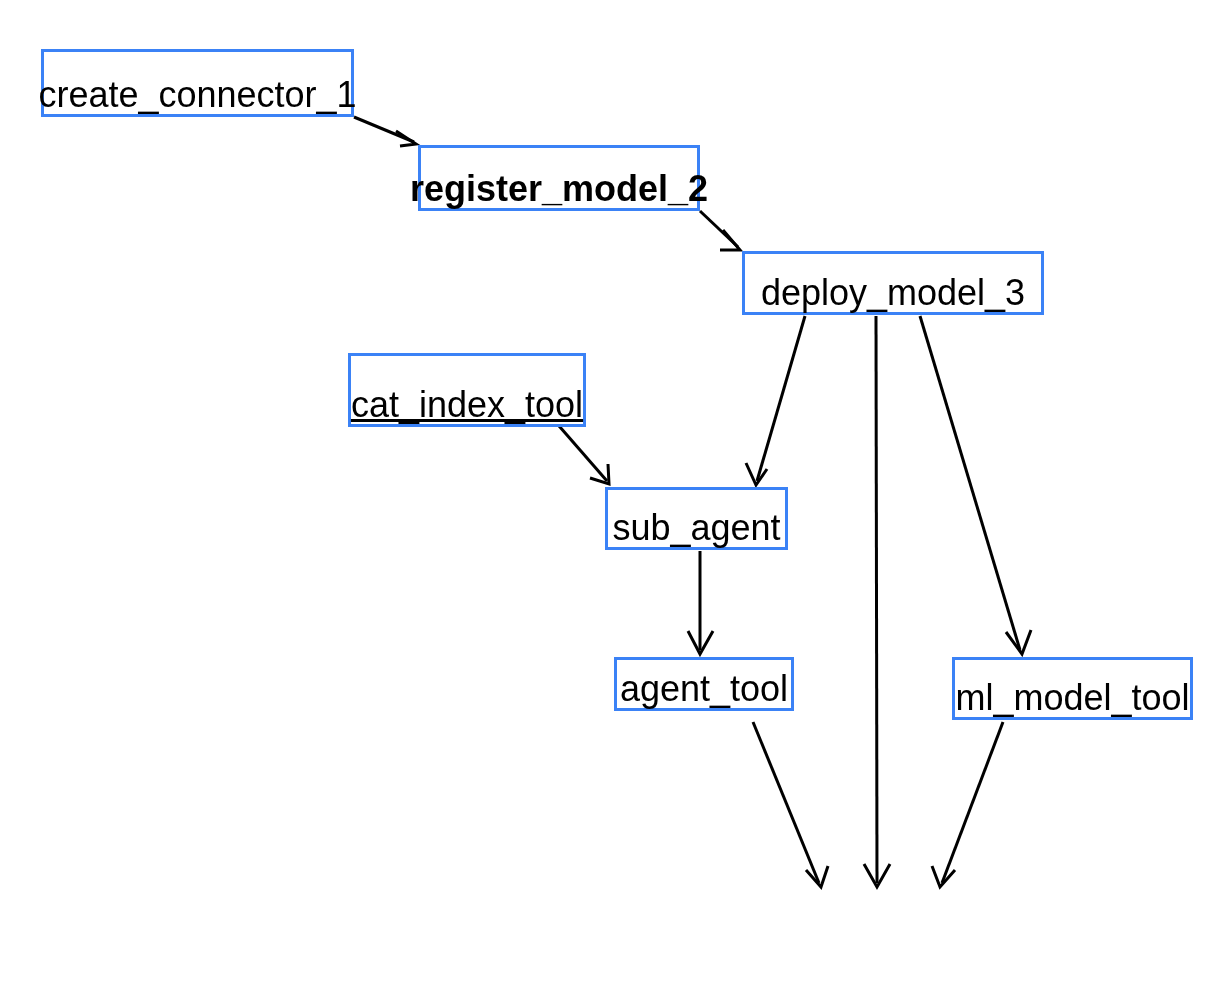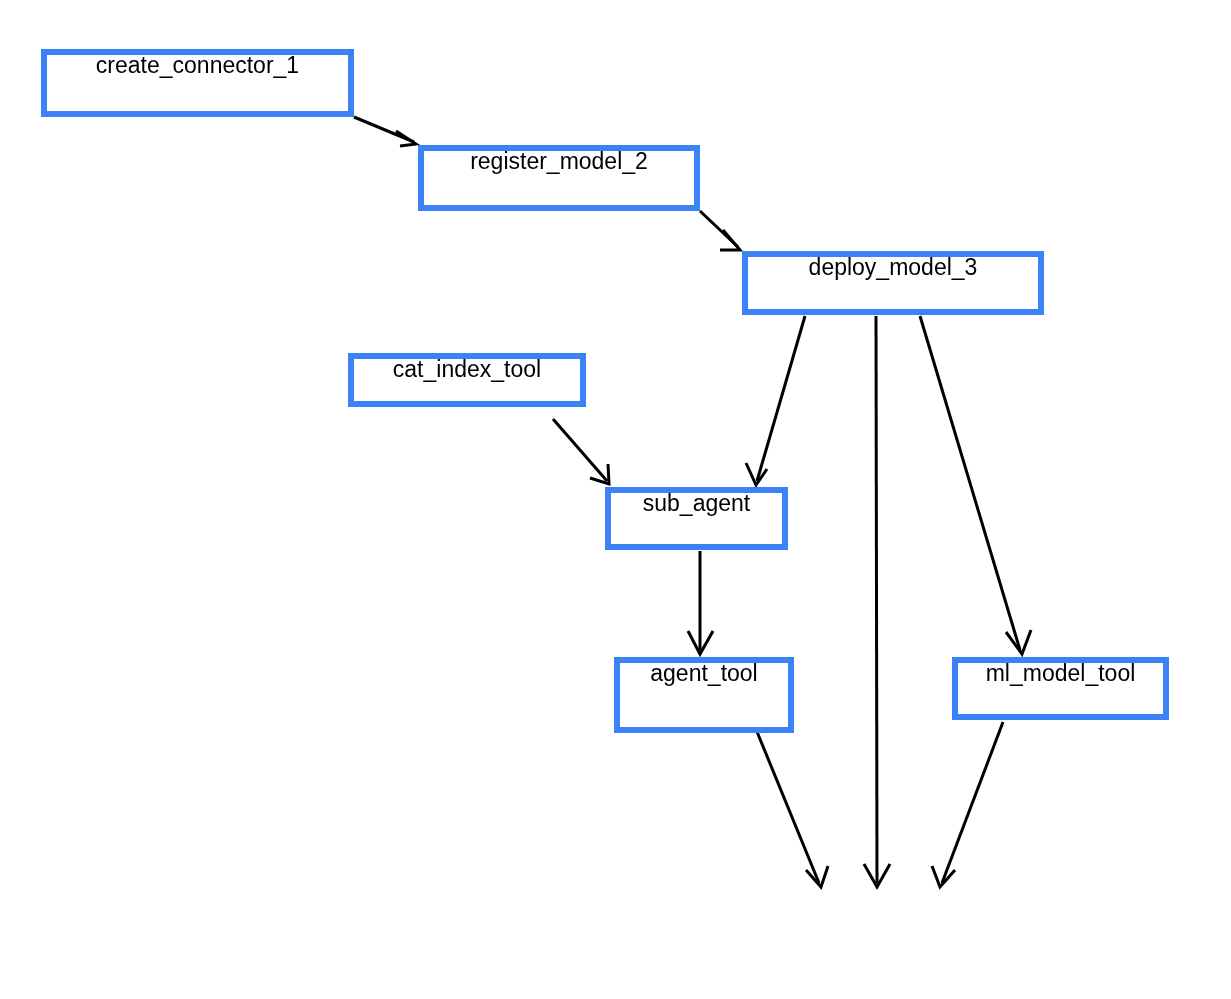--- a/index.html
+++ b/index.html
@@ -21,26 +21,26 @@
     position: absolute;
     left: 0;
     top: 0;
     width: 1231px;
     height: 999px;
   }
   .node {
     position: absolute;
     box-sizing: border-box;
     background: #ffffff;
-    border: 6px solid #3b82f6;
+    border: 3px solid #3b82f6;
     display: flex;
-    align-items: flex-start;
+    align-items: flex-end;
     justify-content: center;
     color: #000000;
-    font-size: 23px;
+    font-size: 36px;
     line-height: 1;
     white-space: nowrap;
     letter-spacing: 0px;
     z-index: 2;
   }
   .node-label {
     display: block;
     transform: translateY(-1px);
   }
 </style>
@@ -85,38 +85,38 @@
     <g>
       <line x1="1003" y1="722" x2="942" y2="883" stroke="#000000" stroke-width="3"></line>
       <polyline points="932,866 940,887 955,870" fill="none" stroke="#000000" stroke-width="3"></polyline>
     </g>
   </svg>
 
   <div class="node" style="left:41px;top:49px;width:313px;height:68px;">
     <span class="node-label">create_connector_1</span>
   </div>
 
-  <div class="node" style="left:418px;top:145px;width:282px;height:66px;">
+  <div class="node" style="left:418px;top:145px;width:282px;height:66px;font-weight:bold;">
     <span class="node-label">register_model_2</span>
   </div>
 
   <div class="node" style="left:742px;top:251px;width:302px;height:64px;">
     <span class="node-label">deploy_model_3</span>
   </div>
 
-  <div class="node" style="left:348px;top:353px;width:238px;height:54px;">
+  <div class="node" style="left:348px;top:353px;width:238px;height:74px;text-decoration:underline;">
     <span class="node-label">cat_index_tool</span>
   </div>
 
   <div class="node" style="left:605px;top:487px;width:183px;height:63px;">
     <span class="node-label">sub_agent</span>
   </div>
 
-  <div class="node" style="left:614px;top:657px;width:180px;height:76px;">
+  <div class="node" style="left:614px;top:657px;width:180px;height:54px;">
     <span class="node-label">agent_tool</span>
   </div>
 
-  <div class="node" style="left:952px;top:657px;width:217px;height:63px;">
+  <div class="node" style="left:952px;top:657px;width:241px;height:63px;">
     <span class="node-label">ml_model_tool</span>
   </div>
 
 
 </div>
 
 </body></html>

